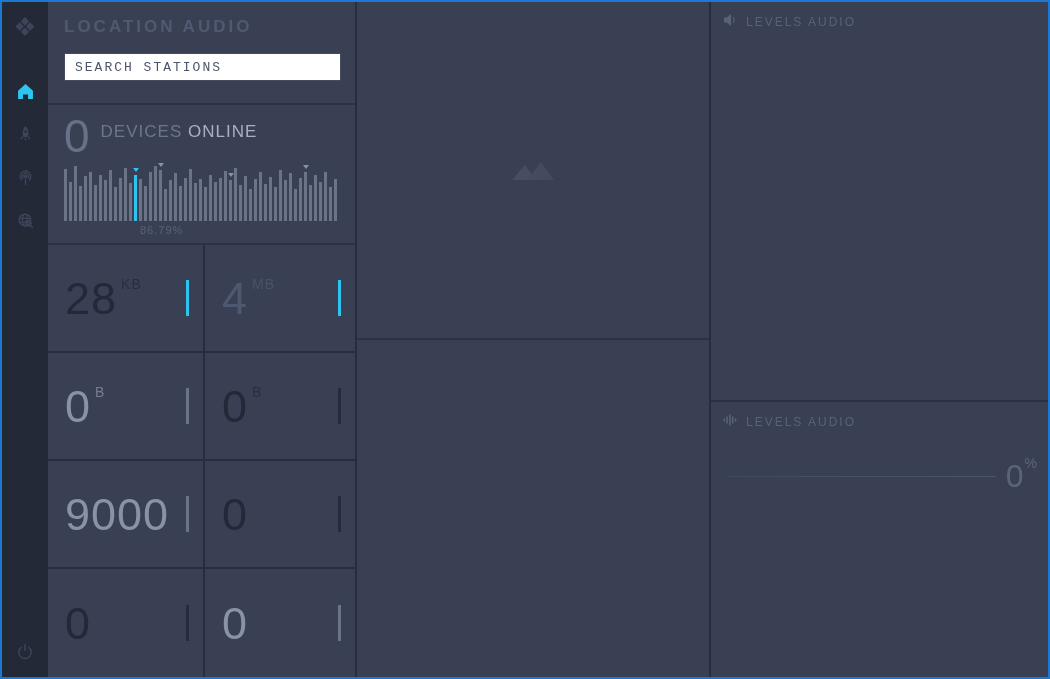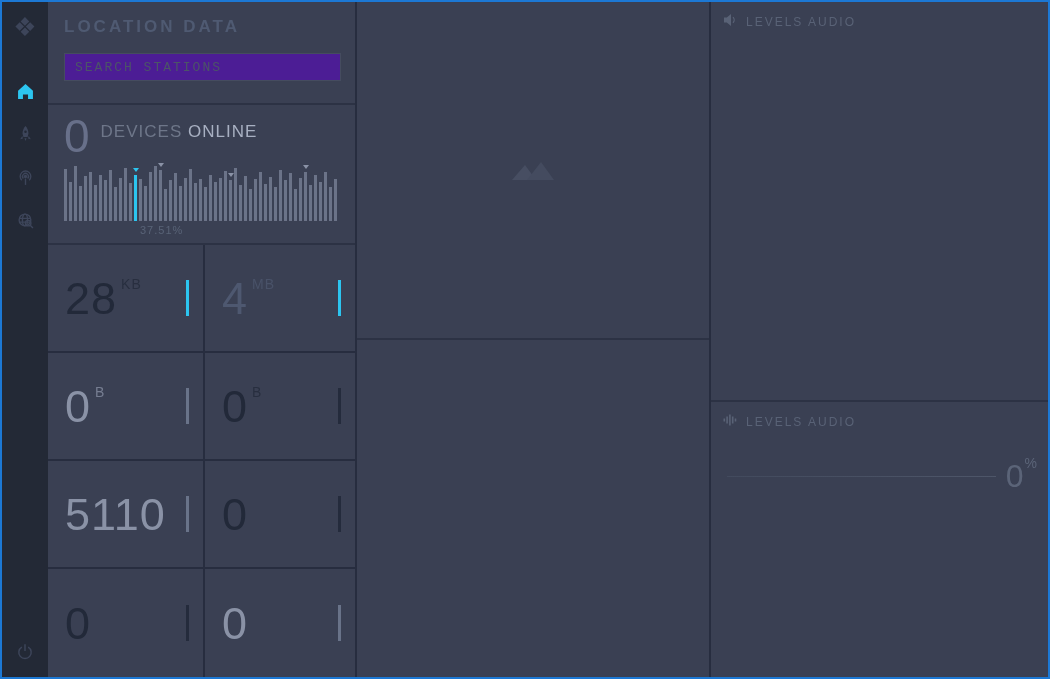--- a/index.html
+++ b/index.html
@@ -26,21 +26,21 @@
   .active .icon-fill { fill:#2cc5f0; }
   .power { margin-top:auto; }
   .power svg { width:18px; height:18px; }
 
   
   .left-panel { width:309px; background:#3a4053; border-right:2px solid #272d3f; display:flex; flex-direction:column; }
   .loc-header { height:103px; border-bottom:2px solid #2c3244; padding:15px 16px 0; }
   .loc-title { font-size:17px; font-weight:bold; letter-spacing:3px; color:#4f5a72; }
   .search-input {
     margin-top:16px; width:277px; height:28px;
-    background:#4c1d95; border:1px solid #454c5f; outline:none;
+    background:#ffffff; border:1px solid #454c5f; outline:none;
     color:#8a92a6; font-family:"Liberation Mono", monospace;
     font-size:13px; letter-spacing:2px; padding:0 10px;
   }
   .search-input::placeholder { color:#4c5468; }
   .devices { height:140px; border-bottom:2px solid #2c3244; padding:8px 16px 0; }
   .devices-top { display:flex; align-items:flex-start; gap:11px; }
   .devices-count { font-size:46px; font-weight:200; line-height:1; color:#68708a; }
   .devices-label { margin-top:9px; font-size:17px; letter-spacing:1px; color:#6e7689; font-weight:300;}
   .devices-label .online { color:#a8b0c2; }
   .histogram { height:58px; margin-top:4px; display:flex; align-items:flex-end; }
@@ -143,21 +143,21 @@
         <svg viewBox="0 0 16 16">
           <path class="icon-stroke" d="M5.2 3.6a5.5 5.5 0 105.6 0"></path>
           <path class="icon-stroke" d="M8 1v6"></path>
         </svg>
       </span>
     </div>
   </aside>
 
   <section class="left-panel">
     <div class="loc-header">
-      <div class="loc-title">LOCATION DATA</div>
+      <div class="loc-title">LOCATION AUDIO</div>
       <input class="search-input" type="text" placeholder="SEARCH STATIONS" style="">
     </div>
 
     <div class="devices">
       <div class="devices-top">
         <span class="devices-count">0</span>
         <span class="devices-label">
           <span>DEVICES</span>
           <span class="online">ONLINE</span>
         </span>
@@ -326,21 +326,21 @@
           <div class="bar-slot">
             <div class="bar" style="height: 84%;"></div>
           </div>
           <div class="bar-slot">
             <div class="bar" style="height: 58%;"></div>
           </div>
           <div class="bar-slot">
             <div class="bar" style="height: 72%;"></div>
           </div>
         </div>
-      <div class="hist-label">37.51%</div>
+      <div class="hist-label">86.79%</div>
     </div>
 
     <div class="stat-grid" id="stat-grid">
         <div class="stat-cell">
           <span class="stat-num tone-dark">
             <span class="stat-value">28</span>
             <span class="stat-unit">KB</span>
           </span>
           <span class="stat-tick tick-accent"></span>
         </div>
@@ -360,21 +360,21 @@
         </div>
         <div class="stat-cell">
           <span class="stat-num tone-dark">
             <span class="stat-value">0</span>
             <span class="stat-unit">B</span>
           </span>
           <span class="stat-tick tick-dark"></span>
         </div>
         <div class="stat-cell">
           <span class="stat-num tone-light">
-            <span class="stat-value">5110</span>
+            <span class="stat-value">9000</span>
           </span>
           <span class="stat-tick tick-light"></span>
         </div>
         <div class="stat-cell">
           <span class="stat-num tone-dark">
             <span class="stat-value">0</span>
           </span>
           <span class="stat-tick tick-dark"></span>
         </div>
         <div class="stat-cell">

